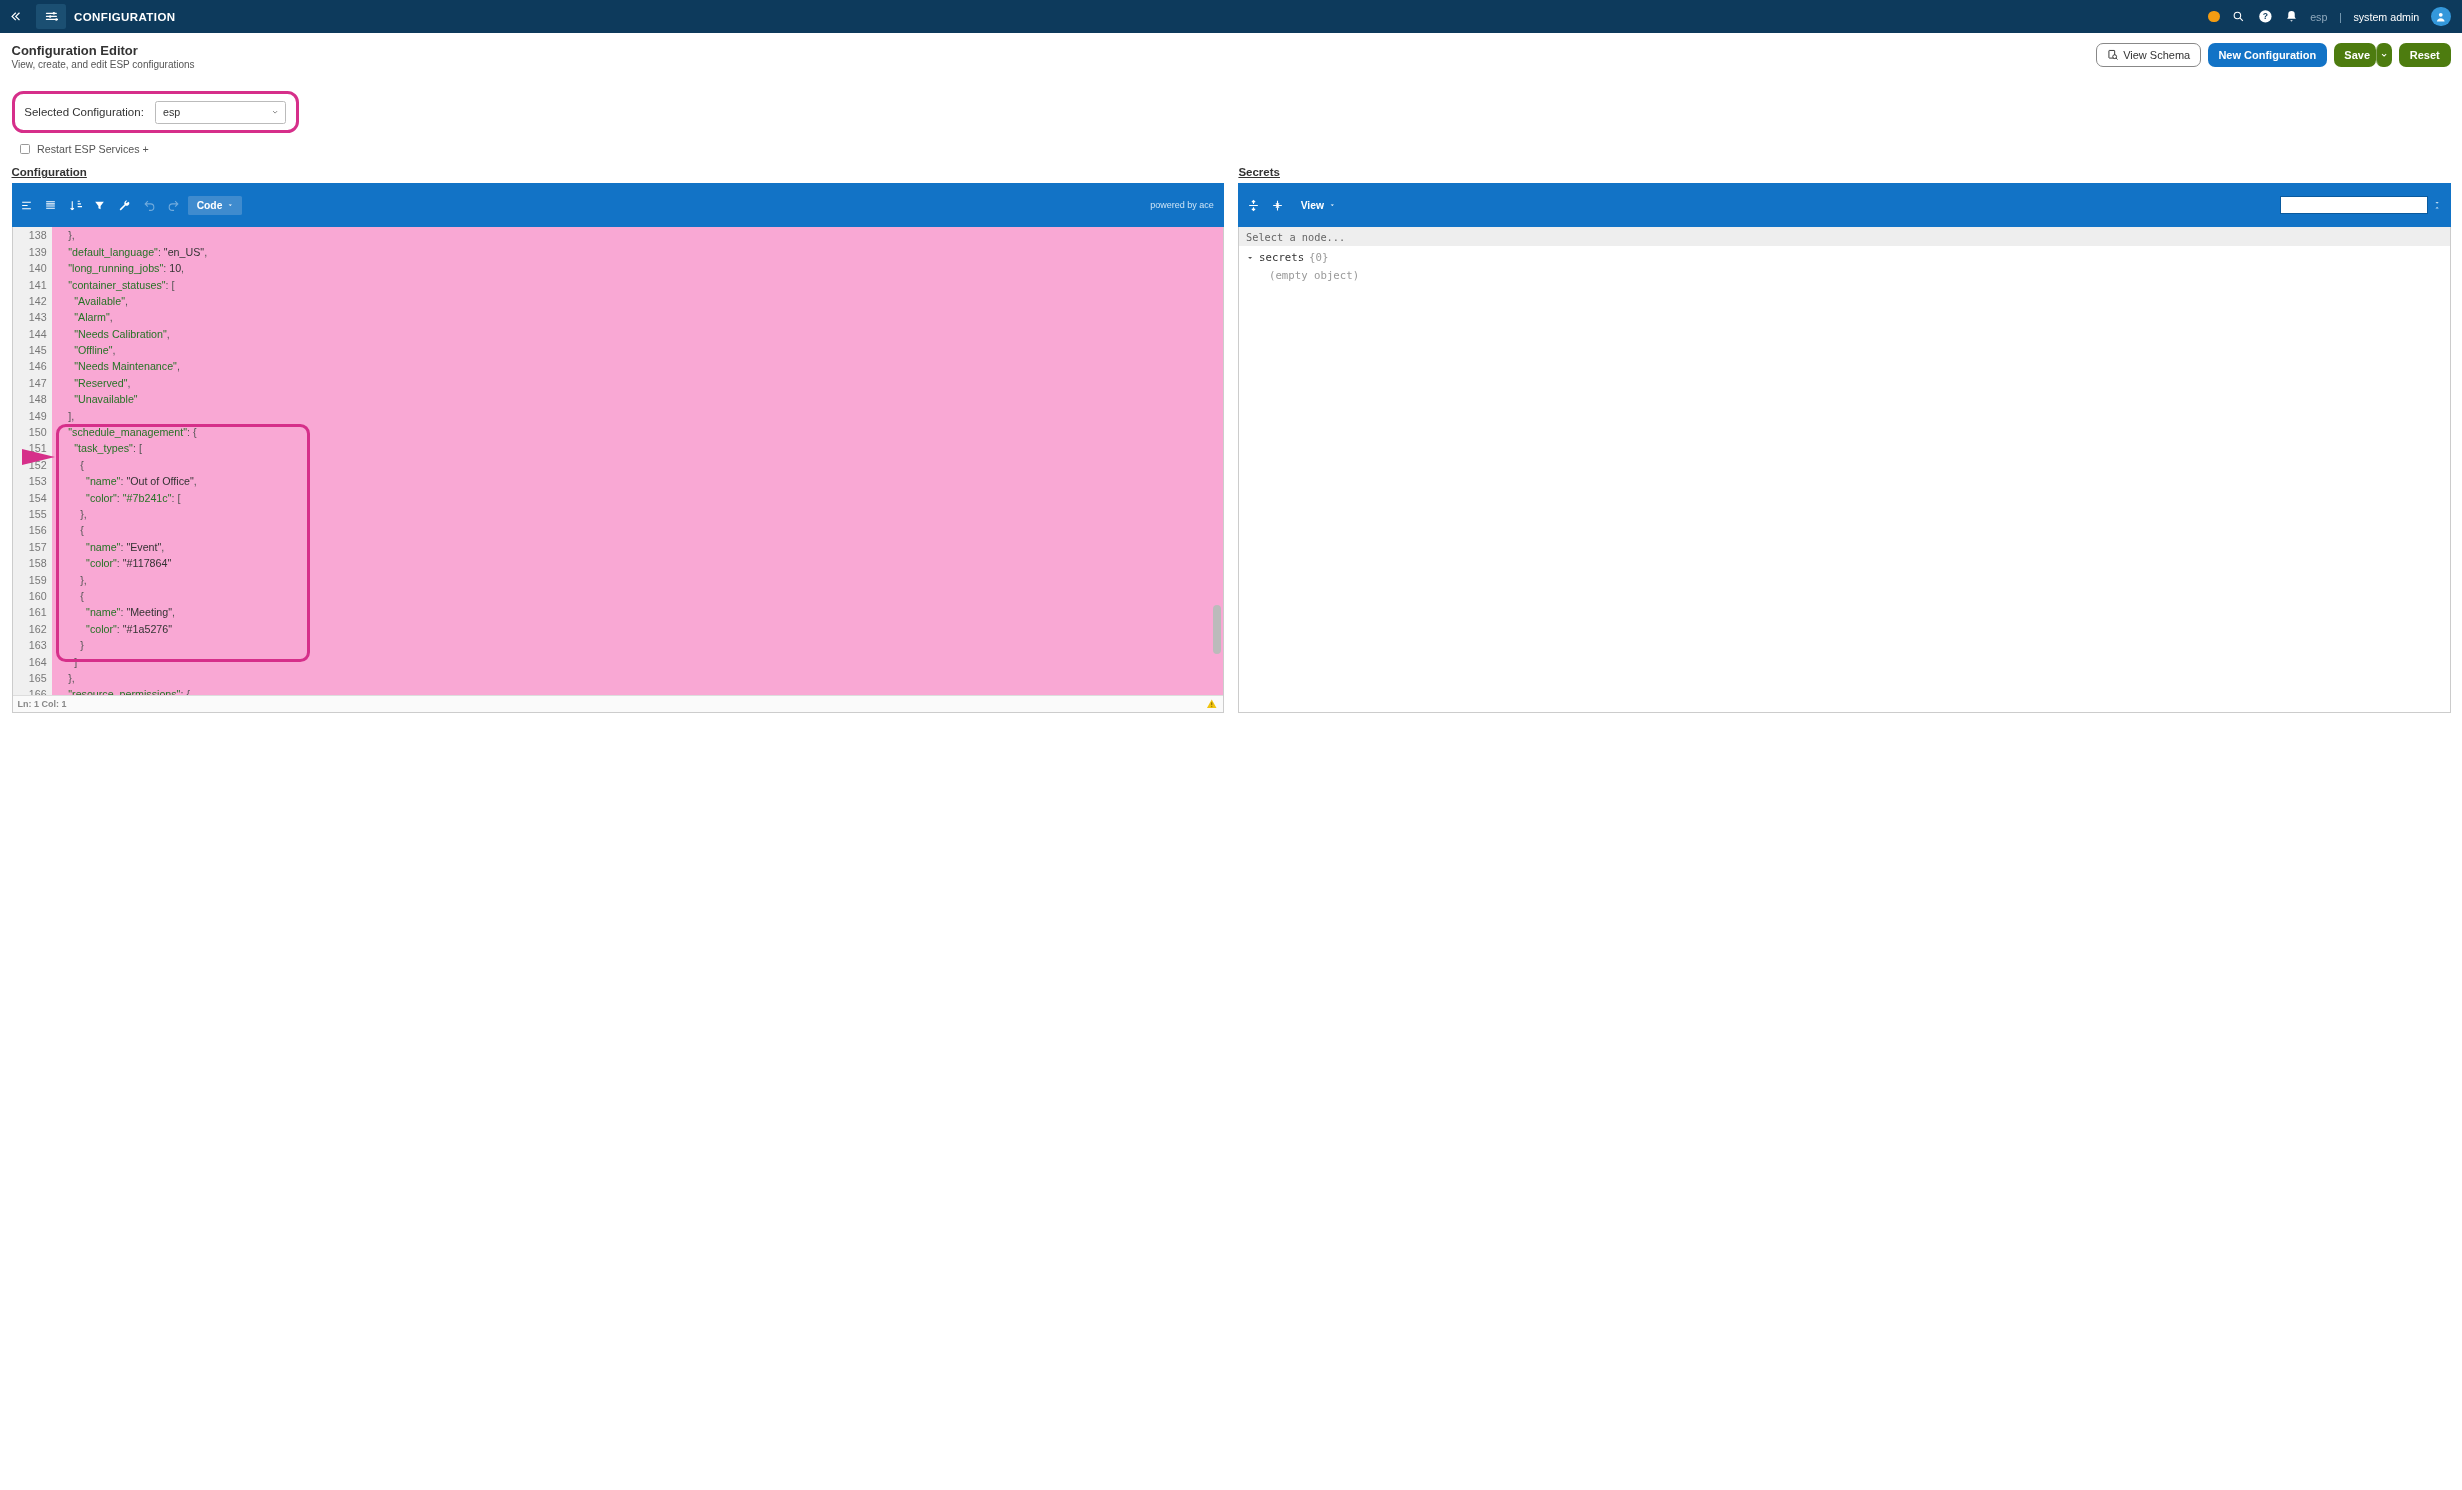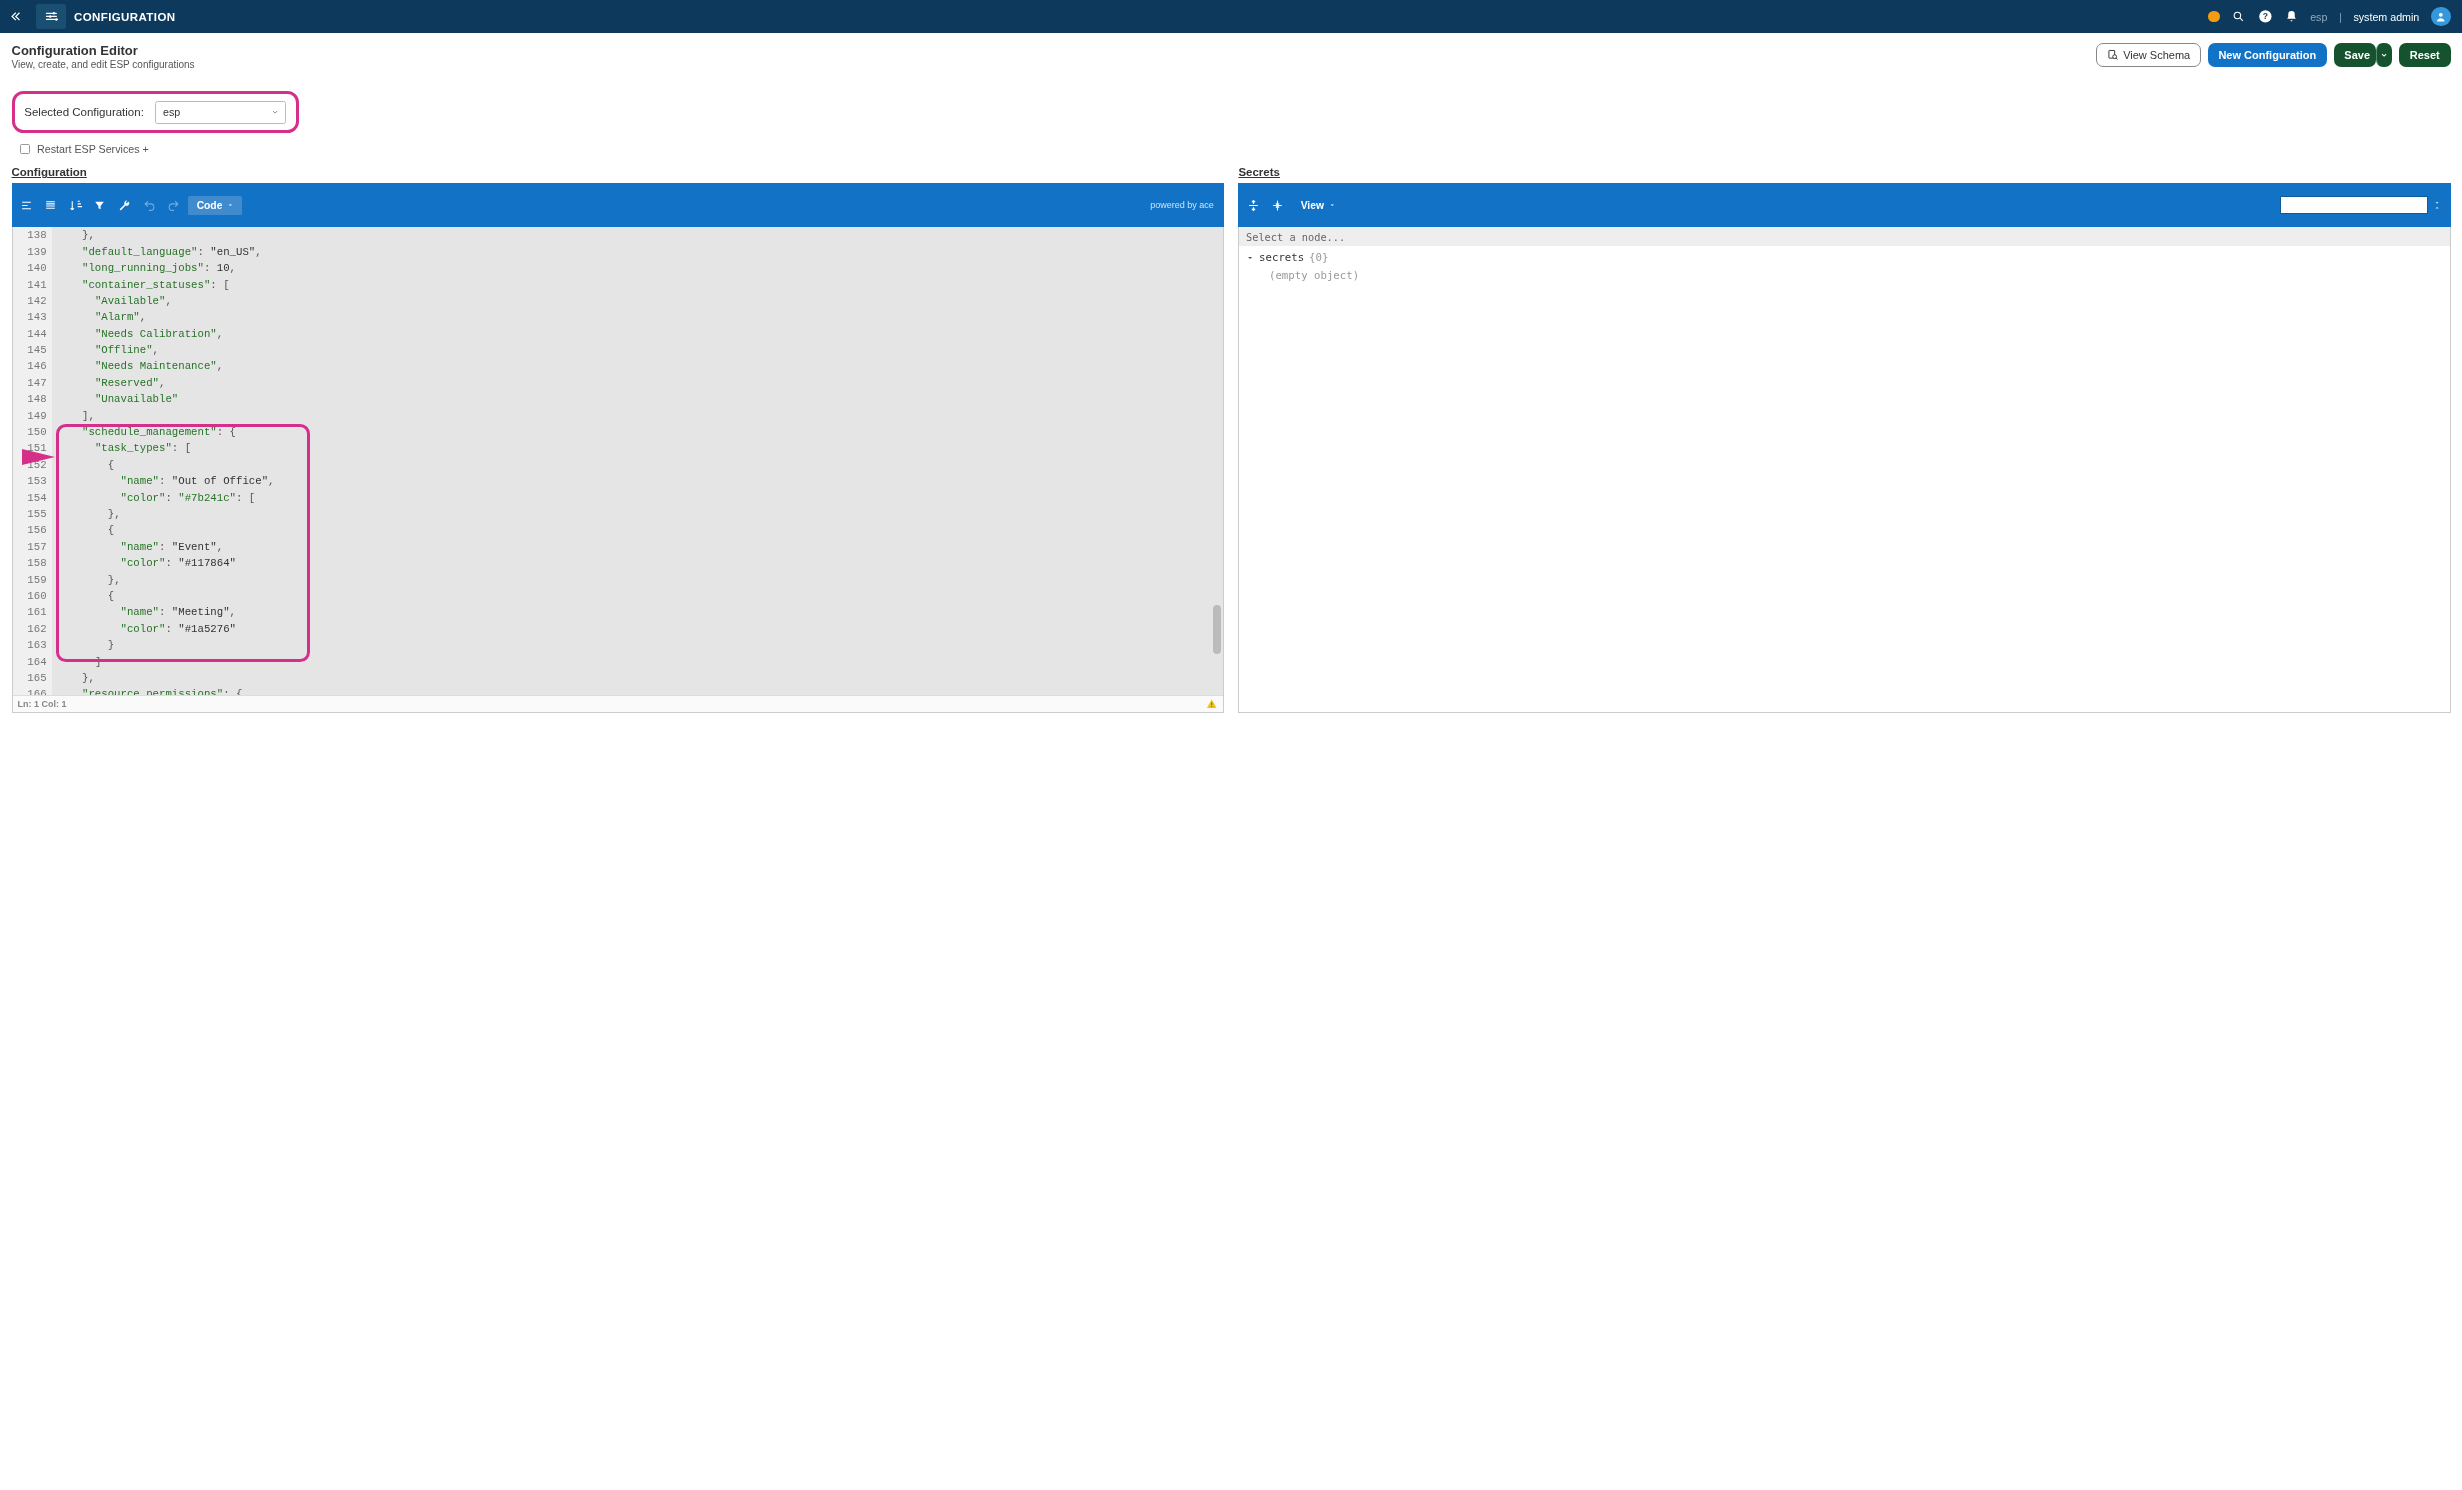--- a/index.html
+++ b/index.html
@@ -20,21 +20,21 @@
 .avatar { width: 19.7px; height: 19.7px; border-radius: 50%; background: #3498db; display: flex; align-items: center; justify-content: center; }
 
 
 .page-header { display: flex; padding: 9.8px 11.5px; border-bottom: 0.8px solid transparent; }
 .page-header-left h1 { font-size: 13px; font-weight: 700; color: #333; margin-bottom: 1.6px; }
 .page-header-left p { font-size: 10px; color: #555; }
 .page-header-right { margin-left: auto; display: flex; gap: 6.6px; align-items: flex-start; }
 .btn { height: 24.6px; padding: 0 9.8px; border-radius: 7px; font-size: 11px; display: inline-flex; align-items: center; gap: 4.9px; cursor: pointer; border: 0.8px solid transparent; }
 .btn-outline { background: #fff; border-color: #888; color: #333; }
 .btn-primary { background: #1273c6; color: #fff; font-weight: 600; }
-.btn-disabled { background: #14532d; color: #fff; font-weight: 600; cursor: default; }
+.btn-disabled { background: #4d7c0f; color: #fff; font-weight: 600; cursor: default; }
 .btn-split { padding-right: 4.9px; }
 .btn-split-arrow { width: 16.4px; height: 24.6px; display: flex; align-items: center; justify-content: center; border-left: 0.8px solid rgba(255,255,255,0.3); }
 
 
 .selected-config { padding: 9.8px 11.5px 4.9px; display: flex; align-items: center; gap: 11.5px; }
 .selected-config-inner { display: flex; align-items: center; gap: 11.5px; border: 3.3px solid #d62f8a; border-radius: 11.5px; padding: 6.6px 9.8px; }
 .selected-config label { font-size: 11.5px; color: #333; }
 .config-select { width: 131px; height: 23px; border: 0.8px solid #bbb; border-radius: 2.5px; padding: 0 6.6px; font-size: 10.7px; display:flex; align-items:center; justify-content:space-between; background:#fff; }
 
 
@@ -53,21 +53,21 @@
 .toolbar-spacer { flex: 1; }
 .powered-by { color: #cde4f6; font-size: 9px; margin-right: 4.9px; }
 
 
 .search-box { background: #fff; height: 18px; width: 148px; border: 0.8px solid #0a5a9e; display: flex; align-items: center; padding: 0 4.9px; gap: 4.9px; }
 .search-box input { border: none; outline: none; flex: 1; font-size: 9.8px; }
 .sort-icons { display: flex; flex-direction: column; gap: 0.8px; margin-right: 4.9px; }
 
 
 .editor-wrap { position: relative; border: 0.8px solid #ccc; border-top:none; flex:1; overflow:hidden; }
-.editor { display: flex; font-family: Liberation Mono, monospace; font-size: 10.7px; line-height: 16.4px; overflow:auto; height: 468px; background:#e5e5e5; position:relative; }
+.editor { display: flex; font-family: Liberation Sans, sans-serif; font-size: 10.7px; line-height: 16.4px; overflow:auto; height: 468px; background:#f9a8d4; position:relative; }
 .gutter { width: 39px; background: #f0f0f0; text-align: right; padding-right: 4.9px; color: #777; user-select:none; flex-shrink:0; }
 .gutter .ln { height: 16.4px; }
 .code { flex: 1; padding-left: 4.9px; position:relative; }
 .code .line { height: 16.4px; white-space: pre; }
 .k { color: #267326; } 
 .s { color: #267326; } 
 .p { color: #555; }
 
 
 .highlight-box { position: absolute; border: 3.3px solid #d62f8a; border-radius: 9.8px; pointer-events: none; }

